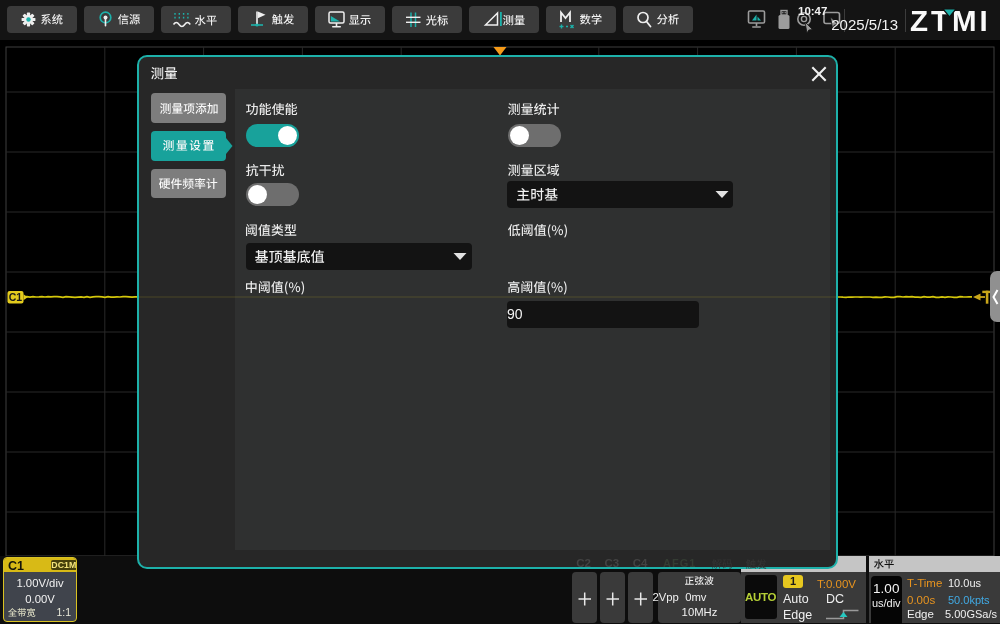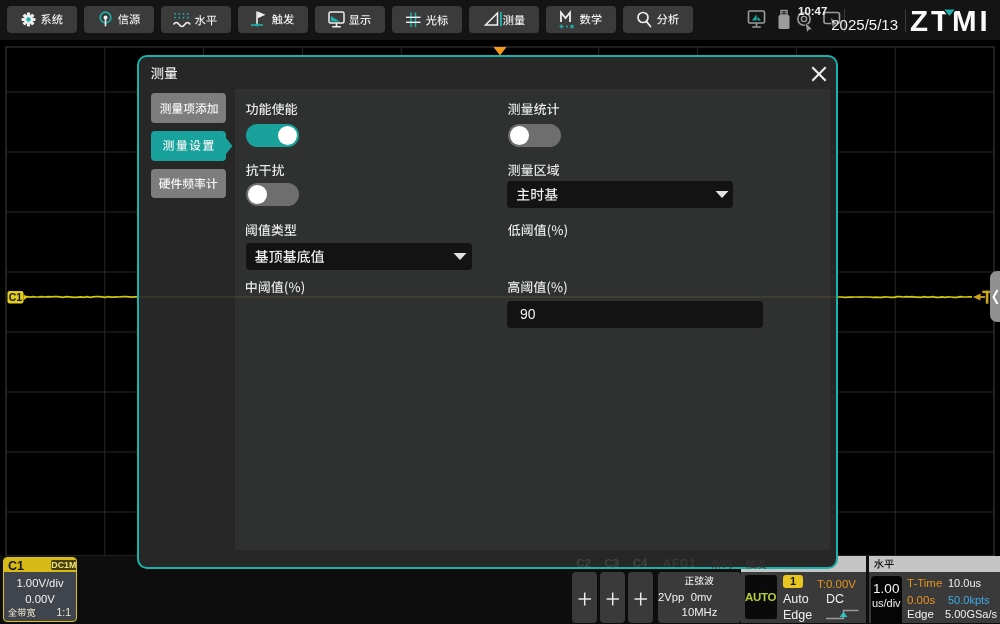--- a/index.html
+++ b/index.html
@@ -220,21 +220,21 @@
 <svg class="abs" style="left:628.2px;top:572px" width="25" height="50.5">
       <g stroke="#e8e8e8" stroke-width="1.5">
         <line x1="6.5" y1="27" x2="19" y2="27"></line>
         <line x1="12.7" y1="20.5" x2="12.7" y2="33.5"></line>
       </g>
     </svg>
 <div class="abs" style="left:658px;top:572px;width:83px;height:51px;background:#3a3a3a;border-radius:4px"></div>
 <svg style="position:absolute;left:684.2px;top:575.4px" width="31" height="11" viewBox="0 0 31 11">
       <path transform="translate(0.5,9.3)" d="M1.8 -5.0V-0.5H0.5V0.4H9.3V-0.5H5.7V-3.4H8.6V-4.3H5.7V-6.7H9.0V-7.6H0.8V-6.7H4.7V-0.5H2.7V-5.0Z M15.5 -8.0C15.7 -7.6 16.0 -7.1 16.1 -6.8H13.6V-5.9H15.6C15.1 -5.0 14.6 -4.3 14.4 -4.1C14.1 -3.8 14.0 -3.6 13.8 -3.5C13.9 -3.3 14.0 -2.9 14.1 -2.7C14.2 -2.8 14.6 -2.8 16.1 -2.9C15.5 -2.1 14.9 -1.4 14.6 -1.2C14.1 -0.7 13.8 -0.4 13.5 -0.4C13.6 -0.1 13.8 0.3 13.8 0.5C14.2 0.4 14.6 0.3 18.2 -0.0C18.3 0.2 18.4 0.5 18.4 0.7L19.3 0.4C19.1 -0.4 18.5 -1.5 17.9 -2.4L17.1 -2.1C17.4 -1.7 17.6 -1.2 17.8 -0.8L15.1 -0.6C16.3 -1.7 17.5 -3.2 18.5 -4.8L17.7 -5.2C17.4 -4.7 17.1 -4.2 16.8 -3.8L15.1 -3.7C15.6 -4.3 16.2 -5.1 16.6 -5.9H19.2V-6.8H16.6L17.0 -6.9C16.9 -7.3 16.6 -7.8 16.3 -8.3ZM10.5 -5.7C10.5 -4.7 10.5 -3.4 10.4 -2.6H12.3C12.2 -1.1 12.1 -0.4 12.0 -0.2C11.9 -0.2 11.8 -0.1 11.6 -0.1C11.4 -0.1 11.0 -0.1 10.6 -0.2C10.7 0.1 10.8 0.4 10.8 0.7C11.3 0.7 11.8 0.7 12.0 0.7C12.3 0.7 12.5 0.6 12.7 0.4C13.0 0.1 13.1 -0.8 13.2 -3.1C13.2 -3.2 13.2 -3.4 13.2 -3.4H11.3L11.3 -4.8H13.2V-7.8H10.3V-7.0H12.3V-5.7Z M20.5 -7.5C21.1 -7.2 21.8 -6.7 22.2 -6.4L22.7 -7.2C22.3 -7.5 21.6 -7.9 21.0 -8.2ZM19.9 -4.9C20.5 -4.6 21.3 -4.1 21.7 -3.8L22.2 -4.6C21.8 -4.9 21.0 -5.3 20.4 -5.6ZM20.1 0.1 21.0 0.7C21.5 -0.2 22.0 -1.4 22.5 -2.5L21.8 -3.0C21.3 -1.9 20.6 -0.6 20.1 0.1ZM25.4 -6.0V-4.5H23.9V-6.0ZM23.0 -6.9V-4.4C23.0 -3.0 23.0 -1.0 21.9 0.4C22.1 0.4 22.5 0.7 22.7 0.8C23.6 -0.4 23.9 -2.2 23.9 -3.7H24.0C24.4 -2.7 24.9 -1.8 25.5 -1.1C24.9 -0.6 24.1 -0.2 23.3 0.1C23.5 0.2 23.8 0.6 23.9 0.8C24.7 0.5 25.5 0.1 26.1 -0.5C26.8 0.1 27.6 0.5 28.5 0.8C28.6 0.6 28.9 0.2 29.1 0.0C28.2 -0.2 27.4 -0.6 26.8 -1.1C27.5 -1.9 28.0 -3.0 28.4 -4.3L27.8 -4.5L27.6 -4.5H26.3V-6.0H27.8C27.7 -5.6 27.6 -5.3 27.4 -5.0L28.2 -4.7C28.5 -5.2 28.8 -6.0 29.0 -6.8L28.4 -6.9L28.2 -6.9H26.3V-8.3H25.4V-6.9ZM24.9 -3.7H27.3C27.0 -2.9 26.6 -2.3 26.1 -1.7C25.6 -2.3 25.2 -2.9 24.9 -3.7Z" fill="#f0f0f0"></path>
     </svg>
-<div class="abs" style="left:658px;top:591px;width:83px;text-align:left;font-size:11.3px;color:#f0f0f0">2Vpp&nbsp; 0mv</div>
+<div class="abs" style="left:638px;top:591px;width:83px;text-align:center;font-size:11.3px;color:#f0f0f0">2Vpp&nbsp; 0mv</div>
 <div class="abs" style="left:658px;top:606px;width:83px;text-align:center;font-size:11.3px;color:#f0f0f0">10MHz</div>
 <div class="abs" style="left:744.5px;top:575px;width:32px;height:44px;background:#0a0a0a;border-radius:3px;color:#b5cf36;font-size:11.5px;font-weight:bold;letter-spacing:-0.3px;text-align:center;line-height:44px">AUTO</div>
 <div class="abs" style="left:783px;top:575px;width:20px;height:12.5px;background:#e7c71f;border-radius:3px;color:#1a1a1a;font-size:11px;font-weight:bold;text-align:center;line-height:12.5px">1</div>
 <div class="abs" style="left:817px;top:577.5px;font-size:11.5px;color:#e8941f">T:0.00V</div>
 <div class="abs" style="left:783px;top:591.5px;font-size:12.5px;color:#f0f0f0">Auto</div>
 <div class="abs" style="left:826px;top:591.5px;font-size:12.5px;color:#f0f0f0">DC</div>
 <div class="abs" style="left:783px;top:607.5px;font-size:12.5px;color:#f0f0f0">Edge</div>
 <svg class="abs" style="left:820px;top:605px" width="45" height="18" viewBox="0 0 45 18">
       <path d="M6 13.5 L23.5 13.5 L23.5 5.5 L38.5 5.5" fill="none" stroke="#9a9a9a" stroke-width="1.5"></path>
       <path d="M23.5 7 L19.5 12 L27.5 12 Z" fill="#25c8c0"></path>
@@ -312,21 +312,21 @@
     </svg>
 <svg style="position:absolute;left:507.0px;top:222.7px" width="61" height="16" viewBox="0 0 61 16">
       <path transform="translate(0.7,12.0)" d="M7.4 -1.7C7.9 -0.9 8.4 0.2 8.6 0.9L9.5 0.6C9.3 -0.1 8.8 -1.2 8.3 -2.0ZM3.3 -10.9C2.6 -8.9 1.5 -6.9 0.3 -5.7C0.5 -5.4 0.8 -4.7 0.9 -4.4C1.3 -4.8 1.7 -5.3 2.1 -5.9V1.1H3.3V-7.9C3.7 -8.8 4.1 -9.7 4.5 -10.6ZM4.7 1.2C5.0 1.0 5.4 0.8 7.7 0.2C7.6 -0.1 7.6 -0.5 7.6 -0.8L6.0 -0.5V-4.9H8.8C9.2 -1.4 9.9 1.0 11.3 1.0C11.8 1.0 12.4 0.5 12.6 -1.6C12.4 -1.7 12.0 -2.0 11.8 -2.2C11.7 -1.1 11.5 -0.5 11.3 -0.5C10.8 -0.5 10.3 -2.3 9.9 -4.9H12.4V-6.0H9.8C9.7 -7.1 9.7 -8.2 9.6 -9.3C10.5 -9.5 11.3 -9.7 12.0 -10.0L11.0 -11.0C9.5 -10.4 7.1 -9.9 4.8 -9.6L4.9 -9.6L4.8 -0.7C4.8 -0.2 4.5 0.0 4.3 0.1C4.5 0.4 4.7 0.9 4.7 1.2ZM8.7 -6.0H6.0V-8.6C6.8 -8.8 7.7 -8.9 8.5 -9.1C8.5 -8.0 8.6 -7.0 8.7 -6.0Z M14.6 -10.4C15.3 -9.7 16.1 -8.6 16.4 -8.0L17.4 -8.7C17.0 -9.4 16.2 -10.3 15.5 -11.0ZM14.1 -8.3V1.1H15.3V-8.3ZM21.0 -8.4C21.3 -8.0 21.8 -7.6 22.0 -7.3L22.6 -7.8C22.4 -8.1 22.0 -8.5 21.6 -8.8ZM15.8 -1.9 16.0 -0.9C17.0 -1.1 18.3 -1.3 19.6 -1.5L19.5 -2.4C18.1 -2.2 16.7 -2.0 15.8 -1.9ZM17.0 -4.9H18.4V-3.7H17.0ZM16.2 -5.6V-3.0H19.2V-5.6ZM17.7 -10.5V-9.4H23.7V-0.4C23.7 -0.1 23.6 -0.1 23.4 -0.1C23.1 -0.0 22.3 -0.0 21.6 -0.1C21.7 0.2 21.9 0.7 22.0 1.0C23.1 1.0 23.8 1.0 24.3 0.8C24.7 0.6 24.9 0.3 24.9 -0.4V-10.5ZM19.7 -8.9 19.7 -7.3H15.9V-6.3H19.8C19.9 -4.8 20.1 -3.5 20.4 -2.4C19.9 -1.8 19.4 -1.2 18.7 -0.7C18.9 -0.6 19.3 -0.2 19.4 -0.1C19.9 -0.5 20.4 -0.9 20.8 -1.4C21.2 -0.7 21.6 -0.3 22.2 -0.3C22.7 -0.3 23.1 -0.8 23.4 -2.4C23.2 -2.5 22.8 -2.7 22.6 -3.0C22.6 -2.0 22.4 -1.5 22.2 -1.5C21.9 -1.5 21.7 -1.8 21.4 -2.4C22.0 -3.3 22.5 -4.4 22.8 -5.7L21.9 -5.8C21.7 -5.1 21.4 -4.3 21.1 -3.6C21.0 -4.4 20.9 -5.3 20.8 -6.3H23.1V-7.3H20.7L20.7 -8.9Z M33.7 -11.0C33.7 -10.6 33.6 -10.2 33.6 -9.7H30.3V-8.6H33.4L33.2 -7.6H30.9V-0.3H29.7V0.8H38.5V-0.3H37.4V-7.6H34.3L34.6 -8.6H38.2V-9.7H34.8L35.0 -10.9ZM32.0 -0.3V-1.2H36.3V-0.3ZM32.0 -4.8H36.3V-3.9H32.0ZM32.0 -5.7V-6.6H36.3V-5.7ZM32.0 -3.0H36.3V-2.1H32.0ZM29.3 -10.9C28.6 -9.0 27.5 -7.1 26.4 -5.9C26.6 -5.6 26.9 -4.9 27.0 -4.6C27.3 -5.0 27.7 -5.4 27.9 -5.8V1.1H29.1V-7.7C29.6 -8.6 30.0 -9.6 30.4 -10.6Z M42.1 2.6 43.0 2.2C41.9 0.3 41.4 -1.9 41.4 -4.1C41.4 -6.2 41.9 -8.4 43.0 -10.3L42.1 -10.7C40.9 -8.7 40.2 -6.6 40.2 -4.1C40.2 -1.5 40.9 0.6 42.1 2.6Z M46.3 -3.7C47.7 -3.7 48.6 -4.8 48.6 -6.7C48.6 -8.7 47.7 -9.8 46.3 -9.8C45.0 -9.8 44.1 -8.7 44.1 -6.7C44.1 -4.8 45.0 -3.7 46.3 -3.7ZM46.3 -4.6C45.7 -4.6 45.2 -5.3 45.2 -6.7C45.2 -8.2 45.7 -8.9 46.3 -8.9C47.0 -8.9 47.5 -8.2 47.5 -6.7C47.5 -5.3 47.0 -4.6 46.3 -4.6ZM46.6 0.2H47.6L52.8 -9.8H51.9ZM53.1 0.2C54.5 0.2 55.4 -0.9 55.4 -2.9C55.4 -4.8 54.5 -5.9 53.1 -5.9C51.8 -5.9 50.9 -4.8 50.9 -2.9C50.9 -0.9 51.8 0.2 53.1 0.2ZM53.1 -0.7C52.5 -0.7 52.0 -1.4 52.0 -2.9C52.0 -4.3 52.5 -5.0 53.1 -5.0C53.8 -5.0 54.3 -4.3 54.3 -2.9C54.3 -1.4 53.8 -0.7 53.1 -0.7Z M57.4 2.6C58.6 0.6 59.3 -1.5 59.3 -4.1C59.3 -6.6 58.6 -8.7 57.4 -10.7L56.4 -10.3C57.6 -8.4 58.1 -6.2 58.1 -4.1C58.1 -1.9 57.6 0.3 56.4 2.2Z" fill="#e9e9e9"></path>
     </svg>
 <svg style="position:absolute;left:245.0px;top:279.7px" width="60" height="16" viewBox="0 0 60 16">
       <path transform="translate(-0.2,12.0)" d="M5.8 -11.0V-8.7H1.2V-2.3H2.4V-3.1H5.8V1.1H7.1V-3.1H10.5V-2.4H11.8V-8.7H7.1V-11.0ZM2.4 -4.3V-7.5H5.8V-4.3ZM10.5 -4.3H7.1V-7.5H10.5Z M14.6 -10.4C15.3 -9.7 16.1 -8.6 16.4 -8.0L17.4 -8.7C17.0 -9.4 16.2 -10.3 15.5 -11.0ZM14.1 -8.3V1.1H15.3V-8.3ZM21.0 -8.4C21.3 -8.0 21.8 -7.6 22.0 -7.3L22.6 -7.8C22.4 -8.1 22.0 -8.5 21.6 -8.8ZM15.8 -1.9 16.0 -0.9C17.0 -1.1 18.3 -1.3 19.6 -1.5L19.5 -2.4C18.1 -2.2 16.7 -2.0 15.8 -1.9ZM17.0 -4.9H18.4V-3.7H17.0ZM16.2 -5.6V-3.0H19.2V-5.6ZM17.7 -10.5V-9.4H23.7V-0.4C23.7 -0.1 23.6 -0.1 23.4 -0.1C23.1 -0.0 22.3 -0.0 21.6 -0.1C21.7 0.2 21.9 0.7 22.0 1.0C23.1 1.0 23.8 1.0 24.3 0.8C24.7 0.6 24.9 0.3 24.9 -0.4V-10.5ZM19.7 -8.9 19.7 -7.3H15.9V-6.3H19.8C19.9 -4.8 20.1 -3.5 20.4 -2.4C19.9 -1.8 19.4 -1.2 18.7 -0.7C18.9 -0.6 19.3 -0.2 19.4 -0.1C19.9 -0.5 20.4 -0.9 20.8 -1.4C21.2 -0.7 21.6 -0.3 22.2 -0.3C22.7 -0.3 23.1 -0.8 23.4 -2.4C23.2 -2.5 22.8 -2.7 22.6 -3.0C22.6 -2.0 22.4 -1.5 22.2 -1.5C21.9 -1.5 21.7 -1.8 21.4 -2.4C22.0 -3.3 22.5 -4.4 22.8 -5.7L21.9 -5.8C21.7 -5.1 21.4 -4.3 21.1 -3.6C21.0 -4.4 20.9 -5.3 20.8 -6.3H23.1V-7.3H20.7L20.7 -8.9Z M33.7 -11.0C33.7 -10.6 33.6 -10.2 33.6 -9.7H30.3V-8.6H33.4L33.2 -7.6H30.9V-0.3H29.7V0.8H38.5V-0.3H37.4V-7.6H34.3L34.6 -8.6H38.2V-9.7H34.8L35.0 -10.9ZM32.0 -0.3V-1.2H36.3V-0.3ZM32.0 -4.8H36.3V-3.9H32.0ZM32.0 -5.7V-6.6H36.3V-5.7ZM32.0 -3.0H36.3V-2.1H32.0ZM29.3 -10.9C28.6 -9.0 27.5 -7.1 26.4 -5.9C26.6 -5.6 26.9 -4.9 27.0 -4.6C27.3 -5.0 27.7 -5.4 27.9 -5.8V1.1H29.1V-7.7C29.6 -8.6 30.0 -9.6 30.4 -10.6Z M42.1 2.6 43.0 2.2C41.9 0.3 41.4 -1.9 41.4 -4.1C41.4 -6.2 41.9 -8.4 43.0 -10.3L42.1 -10.7C40.9 -8.7 40.2 -6.6 40.2 -4.1C40.2 -1.5 40.9 0.6 42.1 2.6Z M46.3 -3.7C47.7 -3.7 48.6 -4.8 48.6 -6.7C48.6 -8.7 47.7 -9.8 46.3 -9.8C45.0 -9.8 44.1 -8.7 44.1 -6.7C44.1 -4.8 45.0 -3.7 46.3 -3.7ZM46.3 -4.6C45.7 -4.6 45.2 -5.3 45.2 -6.7C45.2 -8.2 45.7 -8.9 46.3 -8.9C47.0 -8.9 47.5 -8.2 47.5 -6.7C47.5 -5.3 47.0 -4.6 46.3 -4.6ZM46.6 0.2H47.6L52.8 -9.8H51.9ZM53.1 0.2C54.5 0.2 55.4 -0.9 55.4 -2.9C55.4 -4.8 54.5 -5.9 53.1 -5.9C51.8 -5.9 50.9 -4.8 50.9 -2.9C50.9 -0.9 51.8 0.2 53.1 0.2ZM53.1 -0.7C52.5 -0.7 52.0 -1.4 52.0 -2.9C52.0 -4.3 52.5 -5.0 53.1 -5.0C53.8 -5.0 54.3 -4.3 54.3 -2.9C54.3 -1.4 53.8 -0.7 53.1 -0.7Z M57.4 2.6C58.6 0.6 59.3 -1.5 59.3 -4.1C59.3 -6.6 58.6 -8.7 57.4 -10.7L56.4 -10.3C57.6 -8.4 58.1 -6.2 58.1 -4.1C58.1 -1.9 57.6 0.3 56.4 2.2Z" fill="#e9e9e9"></path>
     </svg>
 <svg style="position:absolute;left:507.0px;top:279.7px" width="61" height="16" viewBox="0 0 61 16">
       <path transform="translate(0.3,12.0)" d="M3.8 -7.1H9.2V-6.2H3.8ZM2.6 -8.0V-5.3H10.5V-8.0ZM5.6 -10.8 6.0 -9.7H0.7V-8.6H12.2V-9.7H7.3C7.2 -10.1 7.0 -10.6 6.8 -11.0ZM1.2 -4.7V1.1H2.4V-3.7H10.6V-0.1C10.6 0.0 10.5 0.1 10.4 0.1C10.2 0.1 9.6 0.1 9.0 0.1C9.2 0.3 9.3 0.7 9.4 1.0C10.3 1.0 10.9 1.0 11.3 0.8C11.7 0.7 11.8 0.5 11.8 -0.1V-4.7ZM3.6 -3.0V0.4H4.8V-0.2H9.2V-3.0ZM4.8 -2.1H8.1V-1.1H4.8Z M14.6 -10.4C15.3 -9.7 16.1 -8.6 16.4 -8.0L17.4 -8.7C17.0 -9.4 16.2 -10.3 15.5 -11.0ZM14.1 -8.3V1.1H15.3V-8.3ZM21.0 -8.4C21.3 -8.0 21.8 -7.6 22.0 -7.3L22.6 -7.8C22.4 -8.1 22.0 -8.5 21.6 -8.8ZM15.8 -1.9 16.0 -0.9C17.0 -1.1 18.3 -1.3 19.6 -1.5L19.5 -2.4C18.1 -2.2 16.7 -2.0 15.8 -1.9ZM17.0 -4.9H18.4V-3.7H17.0ZM16.2 -5.6V-3.0H19.2V-5.6ZM17.7 -10.5V-9.4H23.7V-0.4C23.7 -0.1 23.6 -0.1 23.4 -0.1C23.1 -0.0 22.3 -0.0 21.6 -0.1C21.7 0.2 21.9 0.7 22.0 1.0C23.1 1.0 23.8 1.0 24.3 0.8C24.7 0.6 24.9 0.3 24.9 -0.4V-10.5ZM19.7 -8.9 19.7 -7.3H15.9V-6.3H19.8C19.9 -4.8 20.1 -3.5 20.4 -2.4C19.9 -1.8 19.4 -1.2 18.7 -0.7C18.9 -0.6 19.3 -0.2 19.4 -0.1C19.9 -0.5 20.4 -0.9 20.8 -1.4C21.2 -0.7 21.6 -0.3 22.2 -0.3C22.7 -0.3 23.1 -0.8 23.4 -2.4C23.2 -2.5 22.8 -2.7 22.6 -3.0C22.6 -2.0 22.4 -1.5 22.2 -1.5C21.9 -1.5 21.7 -1.8 21.4 -2.4C22.0 -3.3 22.5 -4.4 22.8 -5.7L21.9 -5.8C21.7 -5.1 21.4 -4.3 21.1 -3.6C21.0 -4.4 20.9 -5.3 20.8 -6.3H23.1V-7.3H20.7L20.7 -8.9Z M33.7 -11.0C33.7 -10.6 33.6 -10.2 33.6 -9.7H30.3V-8.6H33.4L33.2 -7.6H30.9V-0.3H29.7V0.8H38.5V-0.3H37.4V-7.6H34.3L34.6 -8.6H38.2V-9.7H34.8L35.0 -10.9ZM32.0 -0.3V-1.2H36.3V-0.3ZM32.0 -4.8H36.3V-3.9H32.0ZM32.0 -5.7V-6.6H36.3V-5.7ZM32.0 -3.0H36.3V-2.1H32.0ZM29.3 -10.9C28.6 -9.0 27.5 -7.1 26.4 -5.9C26.6 -5.6 26.9 -4.9 27.0 -4.6C27.3 -5.0 27.7 -5.4 27.9 -5.8V1.1H29.1V-7.7C29.6 -8.6 30.0 -9.6 30.4 -10.6Z M42.1 2.6 43.0 2.2C41.9 0.3 41.4 -1.9 41.4 -4.1C41.4 -6.2 41.9 -8.4 43.0 -10.3L42.1 -10.7C40.9 -8.7 40.2 -6.6 40.2 -4.1C40.2 -1.5 40.9 0.6 42.1 2.6Z M46.3 -3.7C47.7 -3.7 48.6 -4.8 48.6 -6.7C48.6 -8.7 47.7 -9.8 46.3 -9.8C45.0 -9.8 44.1 -8.7 44.1 -6.7C44.1 -4.8 45.0 -3.7 46.3 -3.7ZM46.3 -4.6C45.7 -4.6 45.2 -5.3 45.2 -6.7C45.2 -8.2 45.7 -8.9 46.3 -8.9C47.0 -8.9 47.5 -8.2 47.5 -6.7C47.5 -5.3 47.0 -4.6 46.3 -4.6ZM46.6 0.2H47.6L52.8 -9.8H51.9ZM53.1 0.2C54.5 0.2 55.4 -0.9 55.4 -2.9C55.4 -4.8 54.5 -5.9 53.1 -5.9C51.8 -5.9 50.9 -4.8 50.9 -2.9C50.9 -0.9 51.8 0.2 53.1 0.2ZM53.1 -0.7C52.5 -0.7 52.0 -1.4 52.0 -2.9C52.0 -4.3 52.5 -5.0 53.1 -5.0C53.8 -5.0 54.3 -4.3 54.3 -2.9C54.3 -1.4 53.8 -0.7 53.1 -0.7Z M57.4 2.6C58.6 0.6 59.3 -1.5 59.3 -4.1C59.3 -6.6 58.6 -8.7 57.4 -10.7L56.4 -10.3C57.6 -8.4 58.1 -6.2 58.1 -4.1C58.1 -1.9 57.6 0.3 56.4 2.2Z" fill="#e9e9e9"></path>
     </svg>
-<div class="abs" style="left:507px;top:301px;width:256px;height:27px;background:#131313;border-radius:4px;color:#f2f2f2;font-size:14px;line-height:27px;padding-left:13px">90</div>
+<div class="abs" style="left:507px;top:301px;width:192px;height:27px;background:#131313;border-radius:4px;color:#f2f2f2;font-size:14px;line-height:27px;">90</div>
 <div class="abs" style="left:139px;top:296px;width:697px;height:1.5px;background:rgba(205,190,25,0.10)"></div>
 <div class="abs" style="left:569.5px;top:557px;width:28px;text-align:center;font-size:11.5px;font-weight:bold;color:#434343">C2</div>
 <div class="abs" style="left:597.8px;top:557px;width:28px;text-align:center;font-size:11.5px;font-weight:bold;color:#434343">C3</div>
 <div class="abs" style="left:626px;top:557px;width:28px;text-align:center;font-size:11.5px;font-weight:bold;color:#434343">C4</div>
 <div class="abs" style="left:663px;top:557px;font-size:11px;font-weight:bold;color:#343c33;letter-spacing:1px">AFG1</div>
 <svg style="position:absolute;left:711.0px;top:557.6px" width="22" height="12" viewBox="0 0 22 12">
       <path transform="translate(0.7,9.8)" d="M2.8 -5.5V-4.3H1.8V-5.5ZM3.3 -5.5H4.3V-4.3H3.3ZM1.7 -6.2C1.9 -6.5 2.1 -6.9 2.2 -7.3H3.6C3.5 -6.9 3.3 -6.5 3.1 -6.2ZM2.0 -8.8C1.7 -7.5 1.1 -6.3 0.3 -5.5C0.5 -5.4 0.8 -5.1 0.9 -5.0L1.1 -5.3V-3.4C1.1 -2.2 1.1 -0.6 0.4 0.5C0.5 0.6 0.8 0.8 0.9 0.9C1.4 0.2 1.6 -0.8 1.7 -1.7H2.8V0.3H3.3V-1.7H4.3V-0.1C4.3 0.0 4.2 0.1 4.1 0.1C4.0 0.1 3.7 0.1 3.4 0.1C3.5 0.3 3.6 0.6 3.6 0.7C4.1 0.7 4.4 0.7 4.7 0.6C4.9 0.5 4.9 0.3 4.9 -0.1V-6.2H3.8C4.1 -6.6 4.3 -7.1 4.5 -7.6L4.0 -7.9L3.9 -7.9H2.5C2.5 -8.1 2.6 -8.4 2.7 -8.7ZM2.8 -3.7V-2.3H1.8C1.8 -2.7 1.8 -3.0 1.8 -3.4V-3.7ZM3.3 -3.7H4.3V-2.3H3.3ZM6.1 -4.8C6.0 -3.9 5.6 -3.1 5.2 -2.5C5.4 -2.4 5.7 -2.2 5.8 -2.1C6.0 -2.4 6.2 -2.8 6.3 -3.2H7.5V-1.9H5.4V-1.2H7.5V0.8H8.2V-1.2H10.1V-1.9H8.2V-3.2H9.8V-3.9H8.2V-4.9H7.5V-3.9H6.6C6.7 -4.1 6.8 -4.4 6.8 -4.7ZM5.4 -8.3V-7.6H6.8C6.6 -6.6 6.2 -5.8 5.1 -5.3C5.3 -5.2 5.5 -4.9 5.6 -4.8C6.8 -5.4 7.3 -6.4 7.5 -7.6H9.1C9.0 -6.4 8.9 -5.9 8.8 -5.8C8.7 -5.7 8.6 -5.7 8.5 -5.7C8.3 -5.7 7.9 -5.7 7.5 -5.7C7.6 -5.5 7.7 -5.3 7.7 -5.1C8.2 -5.0 8.6 -5.0 8.8 -5.1C9.1 -5.1 9.2 -5.1 9.4 -5.3C9.6 -5.6 9.7 -6.2 9.8 -8.0C9.8 -8.1 9.8 -8.3 9.8 -8.3Z M14.8 -2.2V-1.4H18.8V-2.2ZM15.7 -6.8C15.6 -5.8 15.4 -4.4 15.3 -3.5H15.5L19.6 -3.5C19.4 -1.2 19.1 -0.3 18.9 -0.0C18.8 0.1 18.6 0.1 18.5 0.1C18.3 0.1 17.8 0.1 17.3 0.0C17.4 0.2 17.5 0.5 17.5 0.8C18.0 0.8 18.5 0.8 18.8 0.8C19.1 0.8 19.3 0.7 19.5 0.5C19.9 0.1 20.1 -1.0 20.3 -3.9C20.4 -4.0 20.4 -4.2 20.4 -4.2H19.1C19.2 -5.5 19.4 -7.1 19.5 -8.2L18.9 -8.2L18.8 -8.2H15.2V-7.5H18.7C18.6 -6.6 18.4 -5.3 18.3 -4.2H16.1C16.2 -5.0 16.3 -6.0 16.4 -6.8ZM11.0 -8.3V-7.5H12.3C12.0 -5.9 11.6 -4.4 10.8 -3.4C10.9 -3.2 11.1 -2.8 11.2 -2.6C11.4 -2.9 11.6 -3.1 11.7 -3.5V0.4H12.4V-0.5H14.3V-5.0H12.4C12.7 -5.8 12.9 -6.7 13.1 -7.5H14.6V-8.3ZM12.4 -4.3H13.6V-1.2H12.4Z" fill="#333333"></path>
     </svg>
 <svg style="position:absolute;left:745.0px;top:557.6px" width="22" height="12" viewBox="0 0 22 12">
       <path transform="translate(0.7,9.9)" d="M2.7 -5.5V-4.3H1.8V-5.5ZM3.3 -5.5H4.2V-4.3H3.3ZM1.7 -6.2C1.9 -6.5 2.1 -6.9 2.2 -7.2H3.5C3.4 -6.9 3.2 -6.5 3.0 -6.2ZM2.0 -8.8C1.7 -7.5 1.1 -6.3 0.3 -5.5C0.5 -5.4 0.8 -5.1 0.9 -5.0L1.1 -5.2V-3.4C1.1 -2.2 1.1 -0.6 0.4 0.5C0.6 0.6 0.9 0.7 1.0 0.9C1.4 0.1 1.6 -0.9 1.7 -1.8H2.7V0.5H3.3V-1.8H4.2V-0.1C4.2 0.0 4.2 0.1 4.1 0.1C4.0 0.1 3.8 0.1 3.5 0.1C3.6 0.2 3.7 0.5 3.7 0.7C4.1 0.7 4.4 0.7 4.6 0.6C4.8 0.5 4.8 0.3 4.8 -0.1V-6.2H3.8C4.0 -6.6 4.3 -7.1 4.4 -7.6L4.0 -7.9L3.9 -7.9H2.5C2.6 -8.1 2.6 -8.4 2.7 -8.7ZM2.7 -3.7V-2.4H1.8C1.8 -2.8 1.8 -3.1 1.8 -3.4V-3.7ZM3.3 -3.7H4.2V-2.4H3.3ZM7.0 -8.8V-6.8H5.3V-2.9H7.1V-0.6L5.0 -0.4L5.1 0.4C6.2 0.3 7.7 0.0 9.2 -0.2C9.3 0.2 9.4 0.5 9.5 0.8L10.2 0.5C10.0 -0.2 9.5 -1.4 9.0 -2.3L8.4 -2.1C8.6 -1.7 8.8 -1.3 8.9 -0.9L7.8 -0.7V-2.9H9.6V-6.8H7.9V-8.8ZM6.0 -6.1H7.1V-3.5H6.0ZM7.8 -6.1H8.9V-3.5H7.8Z M17.6 -8.3C18.0 -7.8 18.6 -7.1 18.9 -6.7L19.5 -7.2C19.2 -7.5 18.6 -8.2 18.2 -8.7ZM12.0 -5.5C12.1 -5.6 12.5 -5.7 13.1 -5.7H14.6C13.9 -3.5 12.7 -1.8 10.8 -0.6C11.0 -0.5 11.3 -0.2 11.4 0.0C12.8 -0.8 13.8 -1.9 14.5 -3.2C14.9 -2.4 15.4 -1.7 16.1 -1.2C15.2 -0.5 14.1 -0.1 13.0 0.2C13.2 0.4 13.4 0.7 13.4 0.9C14.6 0.5 15.7 0.1 16.7 -0.6C17.6 0.1 18.8 0.6 20.1 0.9C20.2 0.7 20.5 0.3 20.6 0.2C19.3 -0.1 18.2 -0.5 17.3 -1.1C18.2 -1.9 18.9 -3.0 19.4 -4.3L18.8 -4.6L18.7 -4.5H15.1C15.3 -4.9 15.4 -5.3 15.5 -5.7H20.3L20.3 -6.4H15.7C15.9 -7.2 16.0 -7.9 16.1 -8.7L15.3 -8.9C15.2 -8.0 15.0 -7.2 14.8 -6.4H12.9C13.2 -7.0 13.5 -7.7 13.7 -8.4L12.8 -8.5C12.7 -7.7 12.3 -6.9 12.1 -6.7C12.0 -6.4 11.9 -6.3 11.7 -6.2C11.8 -6.0 12.0 -5.7 12.0 -5.5ZM16.7 -1.6C16.0 -2.2 15.4 -3.0 15.0 -3.8H18.3C17.9 -2.9 17.3 -2.2 16.7 -1.6Z" fill="#343434"></path>

